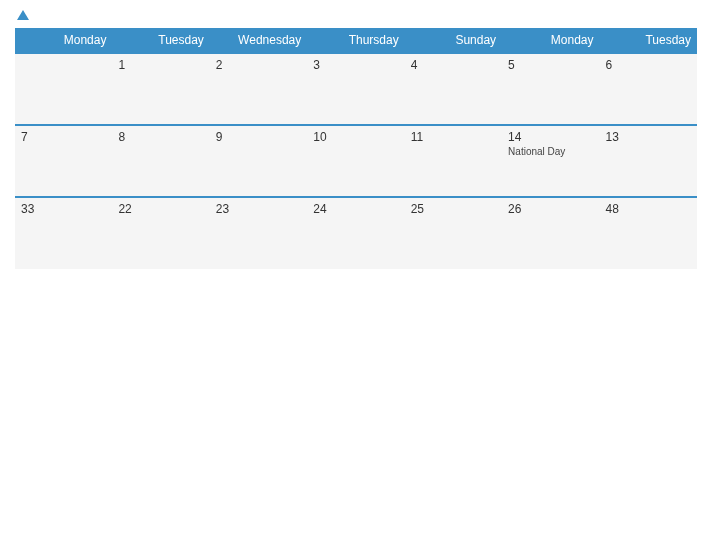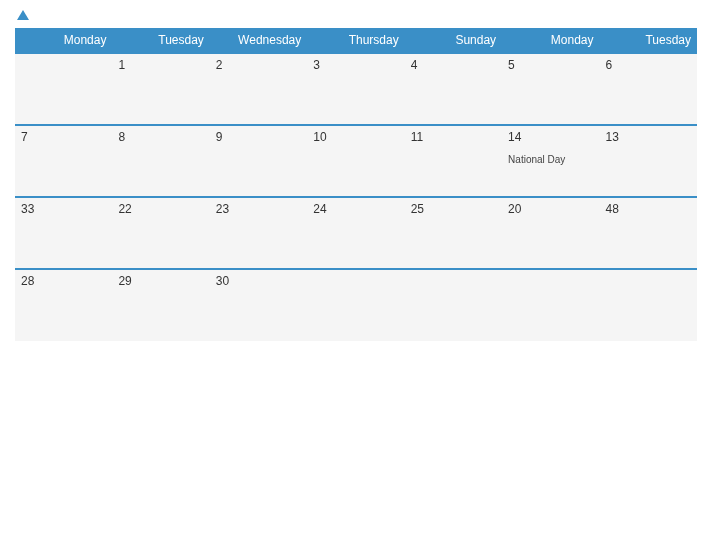--- a/index.html
+++ b/index.html
@@ -95,21 +95,21 @@
     }
     .day-number {
       font-size: 12px;
       color: #333;
       display: block;
     }
     .holiday-text {
       font-size: 10px;
       color: #444;
       display: block;
-      margin-top: 10px;
+      margin-top: 2px;
     }
   </style>
 </head>
 <body>
 
 <div class="calendar-container">
   <div class="header">
     <div class="logo">
       <span class="logo-general"></span>
       <div class="logo-row">
@@ -189,36 +189,21 @@
           <td>
             <span class="day-number">23</span>
           </td>
           <td>
             <span class="day-number">24</span>
           </td>
           <td>
             <span class="day-number">25</span>
           </td>
           <td>
-            <span class="day-number">20</span>
+            <span class="day-number">26</span>
           </td>
           <td>
             <span class="day-number">48</span>
           </td>
-        </tr>
-        <tr>
-          <td>
-            <span class="day-number">28</span>
-          </td>
-          <td>
-            <span class="day-number">29</span>
-          </td>
-          <td>
-            <span class="day-number">30</span>
-          </td>
-          <td class="empty"></td>
-          <td class="empty"></td>
-          <td class="empty"></td>
-          <td class="empty"></td>
         </tr>
       </tbody>
   </table>
 </div>
 
 </body></html>

